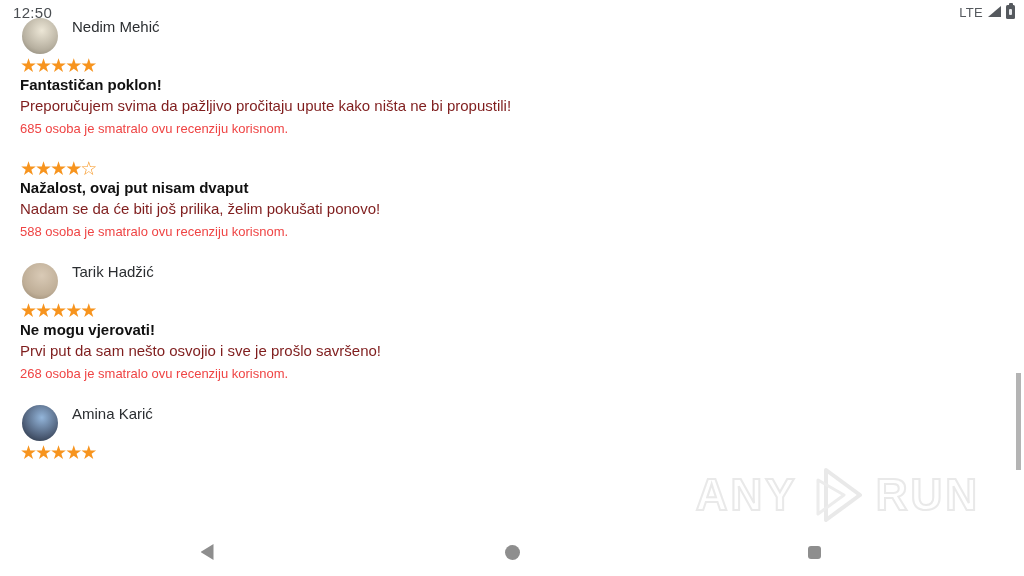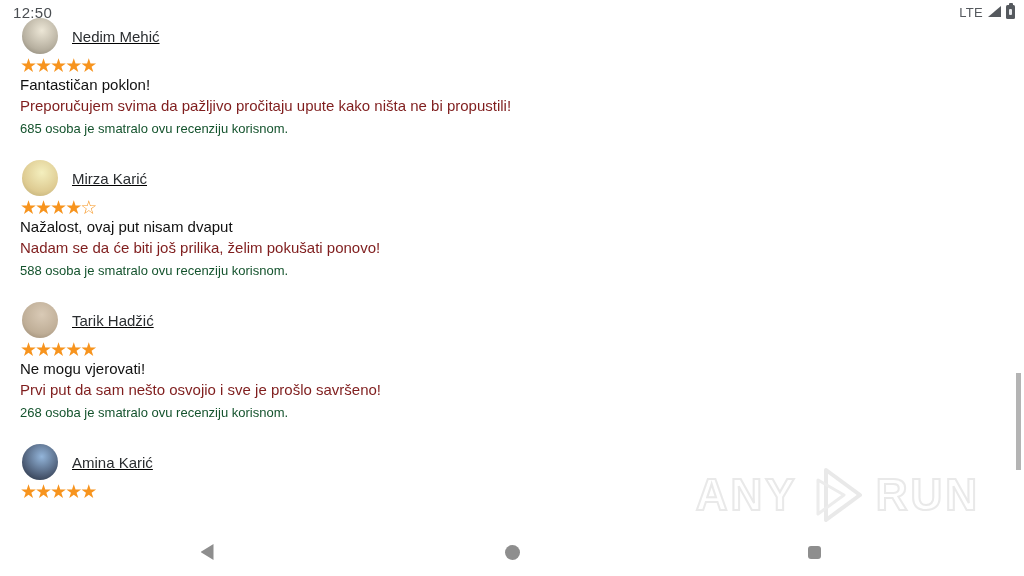--- a/index.html
+++ b/index.html
@@ -13,28 +13,28 @@
   .sb-right{display:flex;align-items:center;gap:5px;}
   .sb-network{font-size:13px;color:#55595e;letter-spacing:.3px;}
   .sb-signal{width:0;height:0;border-left:13px solid transparent;border-bottom:11px solid #55595e;margin-bottom:1px;}
   .sb-battery{position:relative;width:9px;height:14px;background:#55595e;border-radius:1.5px;display:flex;align-items:center;justify-content:center;}
   .sb-battery::before{content:"";position:absolute;top:-2px;left:2.5px;width:4px;height:2px;background:#55595e;border-radius:1px 1px 0 0;}
   .sb-battery .mark{width:3px;height:6px;background:#e8eaed;border-radius:1px;}
 
   
   .reviews-list{position:absolute;top:18px;left:0;right:0;bottom:0;padding:0 20px;overflow:hidden;}
   .review{margin-bottom:24px;}
-  .review-header{display:flex;align-items:center;gap:14px;height:36px;margin-bottom:3px;text-decoration:underline;}
+  .review-header{display:flex;gap:14px;height:36px;margin-bottom:3px;}
   .avatar{width:36px;height:36px;border-radius:50%;margin-left:2px;flex:0 0 auto;}
   .reviewer-name{font-size:15px;color:#2b2e31;}
   .stars{height:17px;line-height:17px;font-size:19px;letter-spacing:-2px;color:var(--star,#F7941E);}
   .star{display:inline-block;}
-  .review-title{margin-top:3px;font-size:15px;line-height:16px;font-weight:normal;color:#111111;}
+  .review-title{margin-top:3px;font-size:15px;line-height:16px;font-weight:bold;color:#111111;}
   .review-body{margin-top:5px;font-size:15px;line-height:16px;color:#7f1d1d;}
-  .review-helpful{margin-top:8px;font-size:13px;line-height:14px;color:#14532d;}
+  .review-helpful{margin-top:8px;font-size:13px;line-height:14px;color:#ef4444;}
 
   
   .scrollbar-thumb{position:absolute;right:3px;top:373px;width:5px;height:97px;background:#b4b4b4;z-index:6;}
 
   
   .watermark{position:absolute;top:464px;right:44px;display:flex;align-items:center;gap:8px;
     pointer-events:none;z-index:4;}
   .wm-text{font-size:44px;font-weight:bold;letter-spacing:3px;color:transparent;
     -webkit-text-stroke:2px #e9e9e9;}
   .wm-logo{display:block;}
@@ -71,24 +71,20 @@
         <div class="avatar" style="background: radial-gradient(circle at 55% 35%, rgb(236, 230, 214), rgb(183, 176, 160) 62%, rgb(126, 120, 105));"></div>
         <span class="reviewer-name">Nedim Mehić</span>
       </div>
       <div class="stars"><span class="star">★</span><span class="star">★</span><span class="star">★</span><span class="star">★</span><span class="star">★</span></div>
       <div class="review-title">Fantastičan poklon!</div>
       <div class="review-body">Preporučujem svima da pažljivo pročitaju upute kako ništa ne bi propustili!</div>
       <div class="review-helpful">685 osoba je smatralo ovu recenziju korisnom.</div>
     </div>
 
     <div class="review">
-      <div class="review-header">
-        <div class="avatar" style="background: radial-gradient(circle at 55% 35%, rgb(244, 239, 190), rgb(222, 203, 146) 62%, rgb(180, 164, 108));"></div>
-        <span class="reviewer-name">Mirza Karić</span>
-      </div>
       <div class="stars"><span class="star">★</span><span class="star">★</span><span class="star">★</span><span class="star">★</span><span class="star">☆</span></div>
       <div class="review-title">Nažalost, ovaj put nisam dvaput</div>
       <div class="review-body">Nadam se da će biti još prilika, želim pokušati ponovo!</div>
       <div class="review-helpful">588 osoba je smatralo ovu recenziju korisnom.</div>
     </div>
 
     <div class="review">
       <div class="review-header">
         <div class="avatar" style="background: radial-gradient(circle at 55% 35%, rgb(217, 202, 182), rgb(191, 174, 151) 62%, rgb(143, 127, 105));"></div>
         <span class="reviewer-name">Tarik Hadžić</span>

